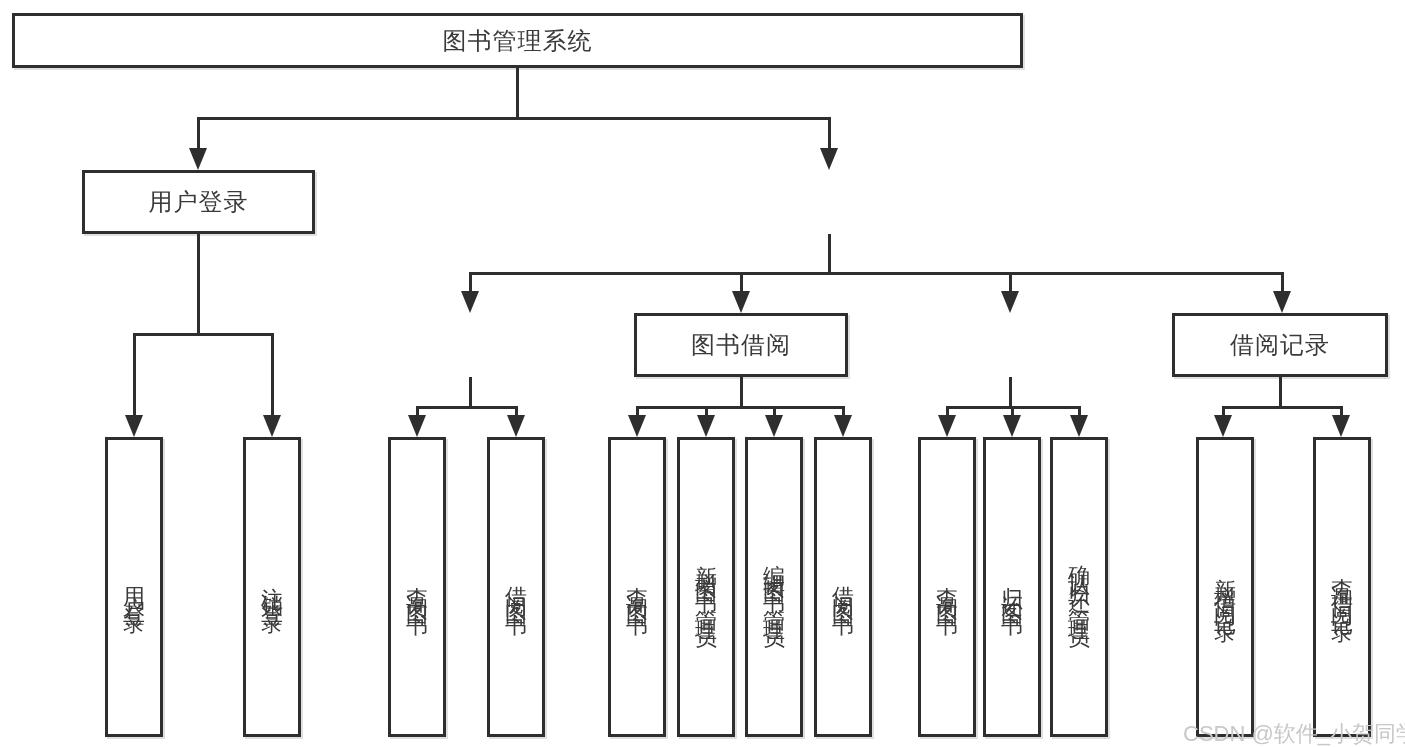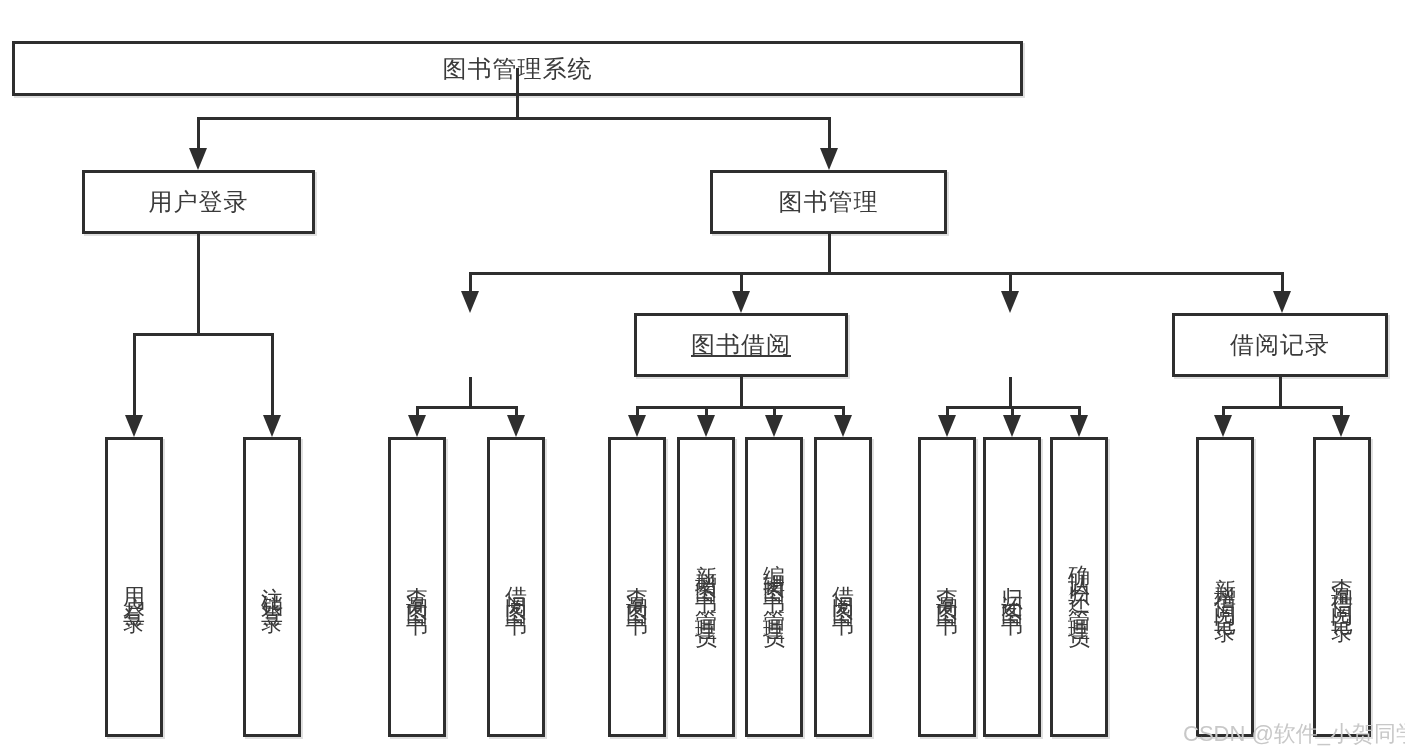--- a/index.html
+++ b/index.html
@@ -54,32 +54,29 @@
     font-size:22px;color:#c8c8c8;
     z-index:5;
     white-space:nowrap;
   }
 </style>
 </head>
 <body>
 
 <div class="canvas">
 
-  <div class="box" style="left:12px;top:13px;width:1011px;height:55px;margin-top:28px;">
+  <div class="box" style="left:12px;top:13px;width:1011px;height:55px;">
     <span>图书管理系统</span>
   </div>
 
   <div class="box" style="left:82px;top:170px;width:233px;height:64px;">
     <span>用户登录</span>
   </div>
-  <div class="box" style="left:710px;top:170px;width:237px;height:64px;">
-    <span>图书管理</span>
-  </div>
 
-  <div class="box" style="left:634px;top:313px;width:214px;height:64px;text-decoration:underline;">
+  <div class="box" style="left:634px;top:313px;width:214px;height:64px;">
     <span>图书借阅</span>
   </div>
   <div class="box" style="left:1172px;top:313px;width:216px;height:64px;">
     <span>借阅记录</span>
   </div>
 
   <div class="leaf" style="left:105px;">
     <span class="vtext">用户登录</span>
   </div>
   <div class="leaf" style="left:243px;">

